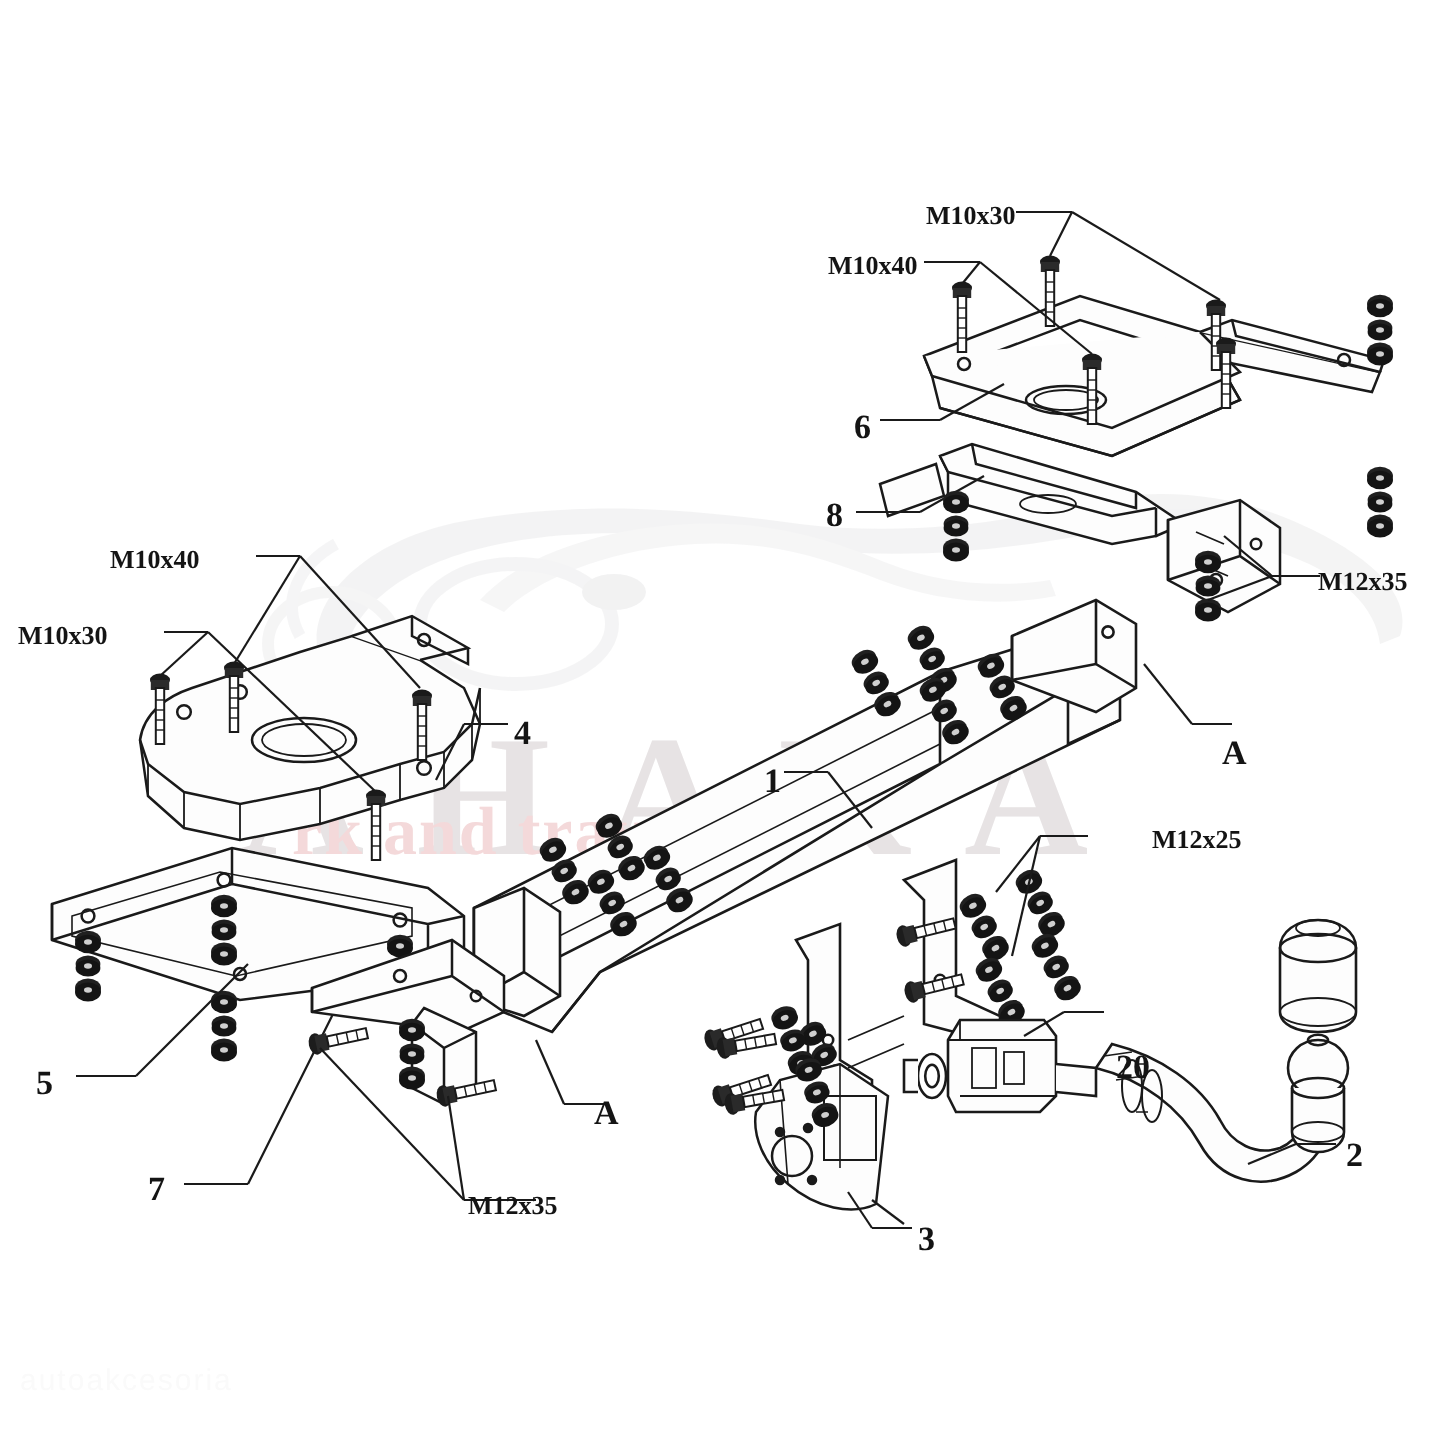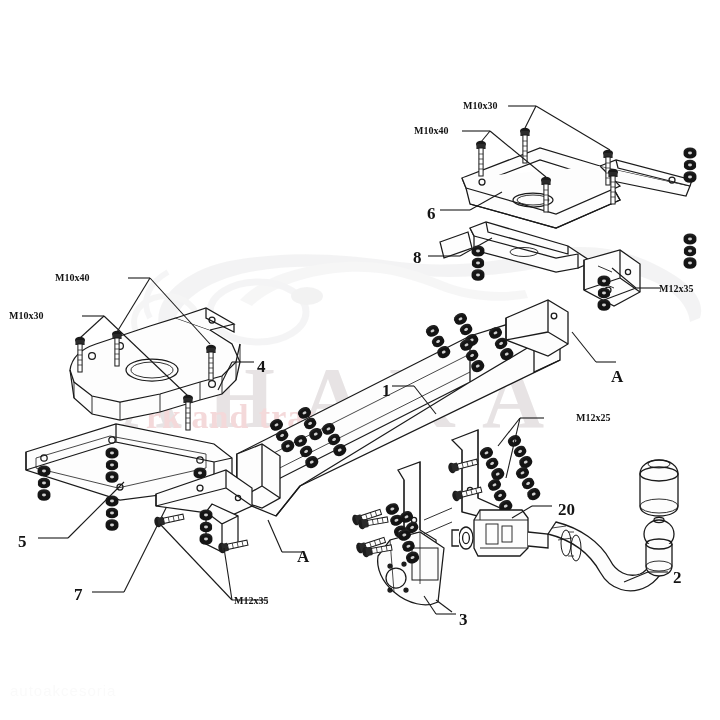--- a/index.html
+++ b/index.html
@@ -55,21 +55,21 @@
     letter-spacing: 1px;
   }
   .lbl {
     position: absolute;
     font-family: "Liberation Serif", "DejaVu Serif", serif;
     font-weight: 700;
     color: #141414;
     white-space: nowrap;
     user-select: none;
   }
-  .lbl-code { font-size: 10px; }
+  .lbl-code { font-size: 13px; }
   .lbl-num  { font-size: 17px; }
 </style>
 </head>
 <body>
 
 <div id="canvas">
 
   <div class="wm-text" id="wm-big">AHAKA</div>
   <div class="wm-text" id="wm-pink">rk and travel</div>
   <div class="wm-text" id="wm-corner">autoakcesoria</div>
@@ -384,21 +384,21 @@
   <div class="lbl lbl-code" style="left:414px; top:125px;">M10x40</div>
   <div class="lbl lbl-num" style="left:427px; top:204px;">6</div>
   <div class="lbl lbl-num" style="left:413px; top:248px;">8</div>
   <div class="lbl lbl-code" style="left:659px; top:283px;">M12x35</div>
   <div class="lbl lbl-num" style="left:611px; top:367px;">A</div>
   <div class="lbl lbl-code" style="left:55px;  top:272px;">M10x40</div>
   <div class="lbl lbl-code" style="left:9px;   top:310px;">M10x30</div>
   <div class="lbl lbl-num" style="left:257px; top:357px;">4</div>
   <div class="lbl lbl-num" style="left:382px; top:381px;">1</div>
   <div class="lbl lbl-code" style="left:576px; top:412px;">M12x25</div>
-  <div class="lbl lbl-num" style="left:558px; top:500px;">20</div>
+  <div class="lbl lbl-num" style="left:558px; top:524px;">20</div>
   <div class="lbl lbl-num" style="left:673px; top:568px;">2</div>
   <div class="lbl lbl-num" style="left:18px;  top:532px;">5</div>
   <div class="lbl lbl-num" style="left:74px;  top:585px;">7</div>
   <div class="lbl lbl-num" style="left:297px; top:547px;">A</div>
   <div class="lbl lbl-code" style="left:234px; top:595px;">M12x35</div>
   <div class="lbl lbl-num" style="left:459px; top:610px;">3</div>
 
 </div>
 
 </body></html>

